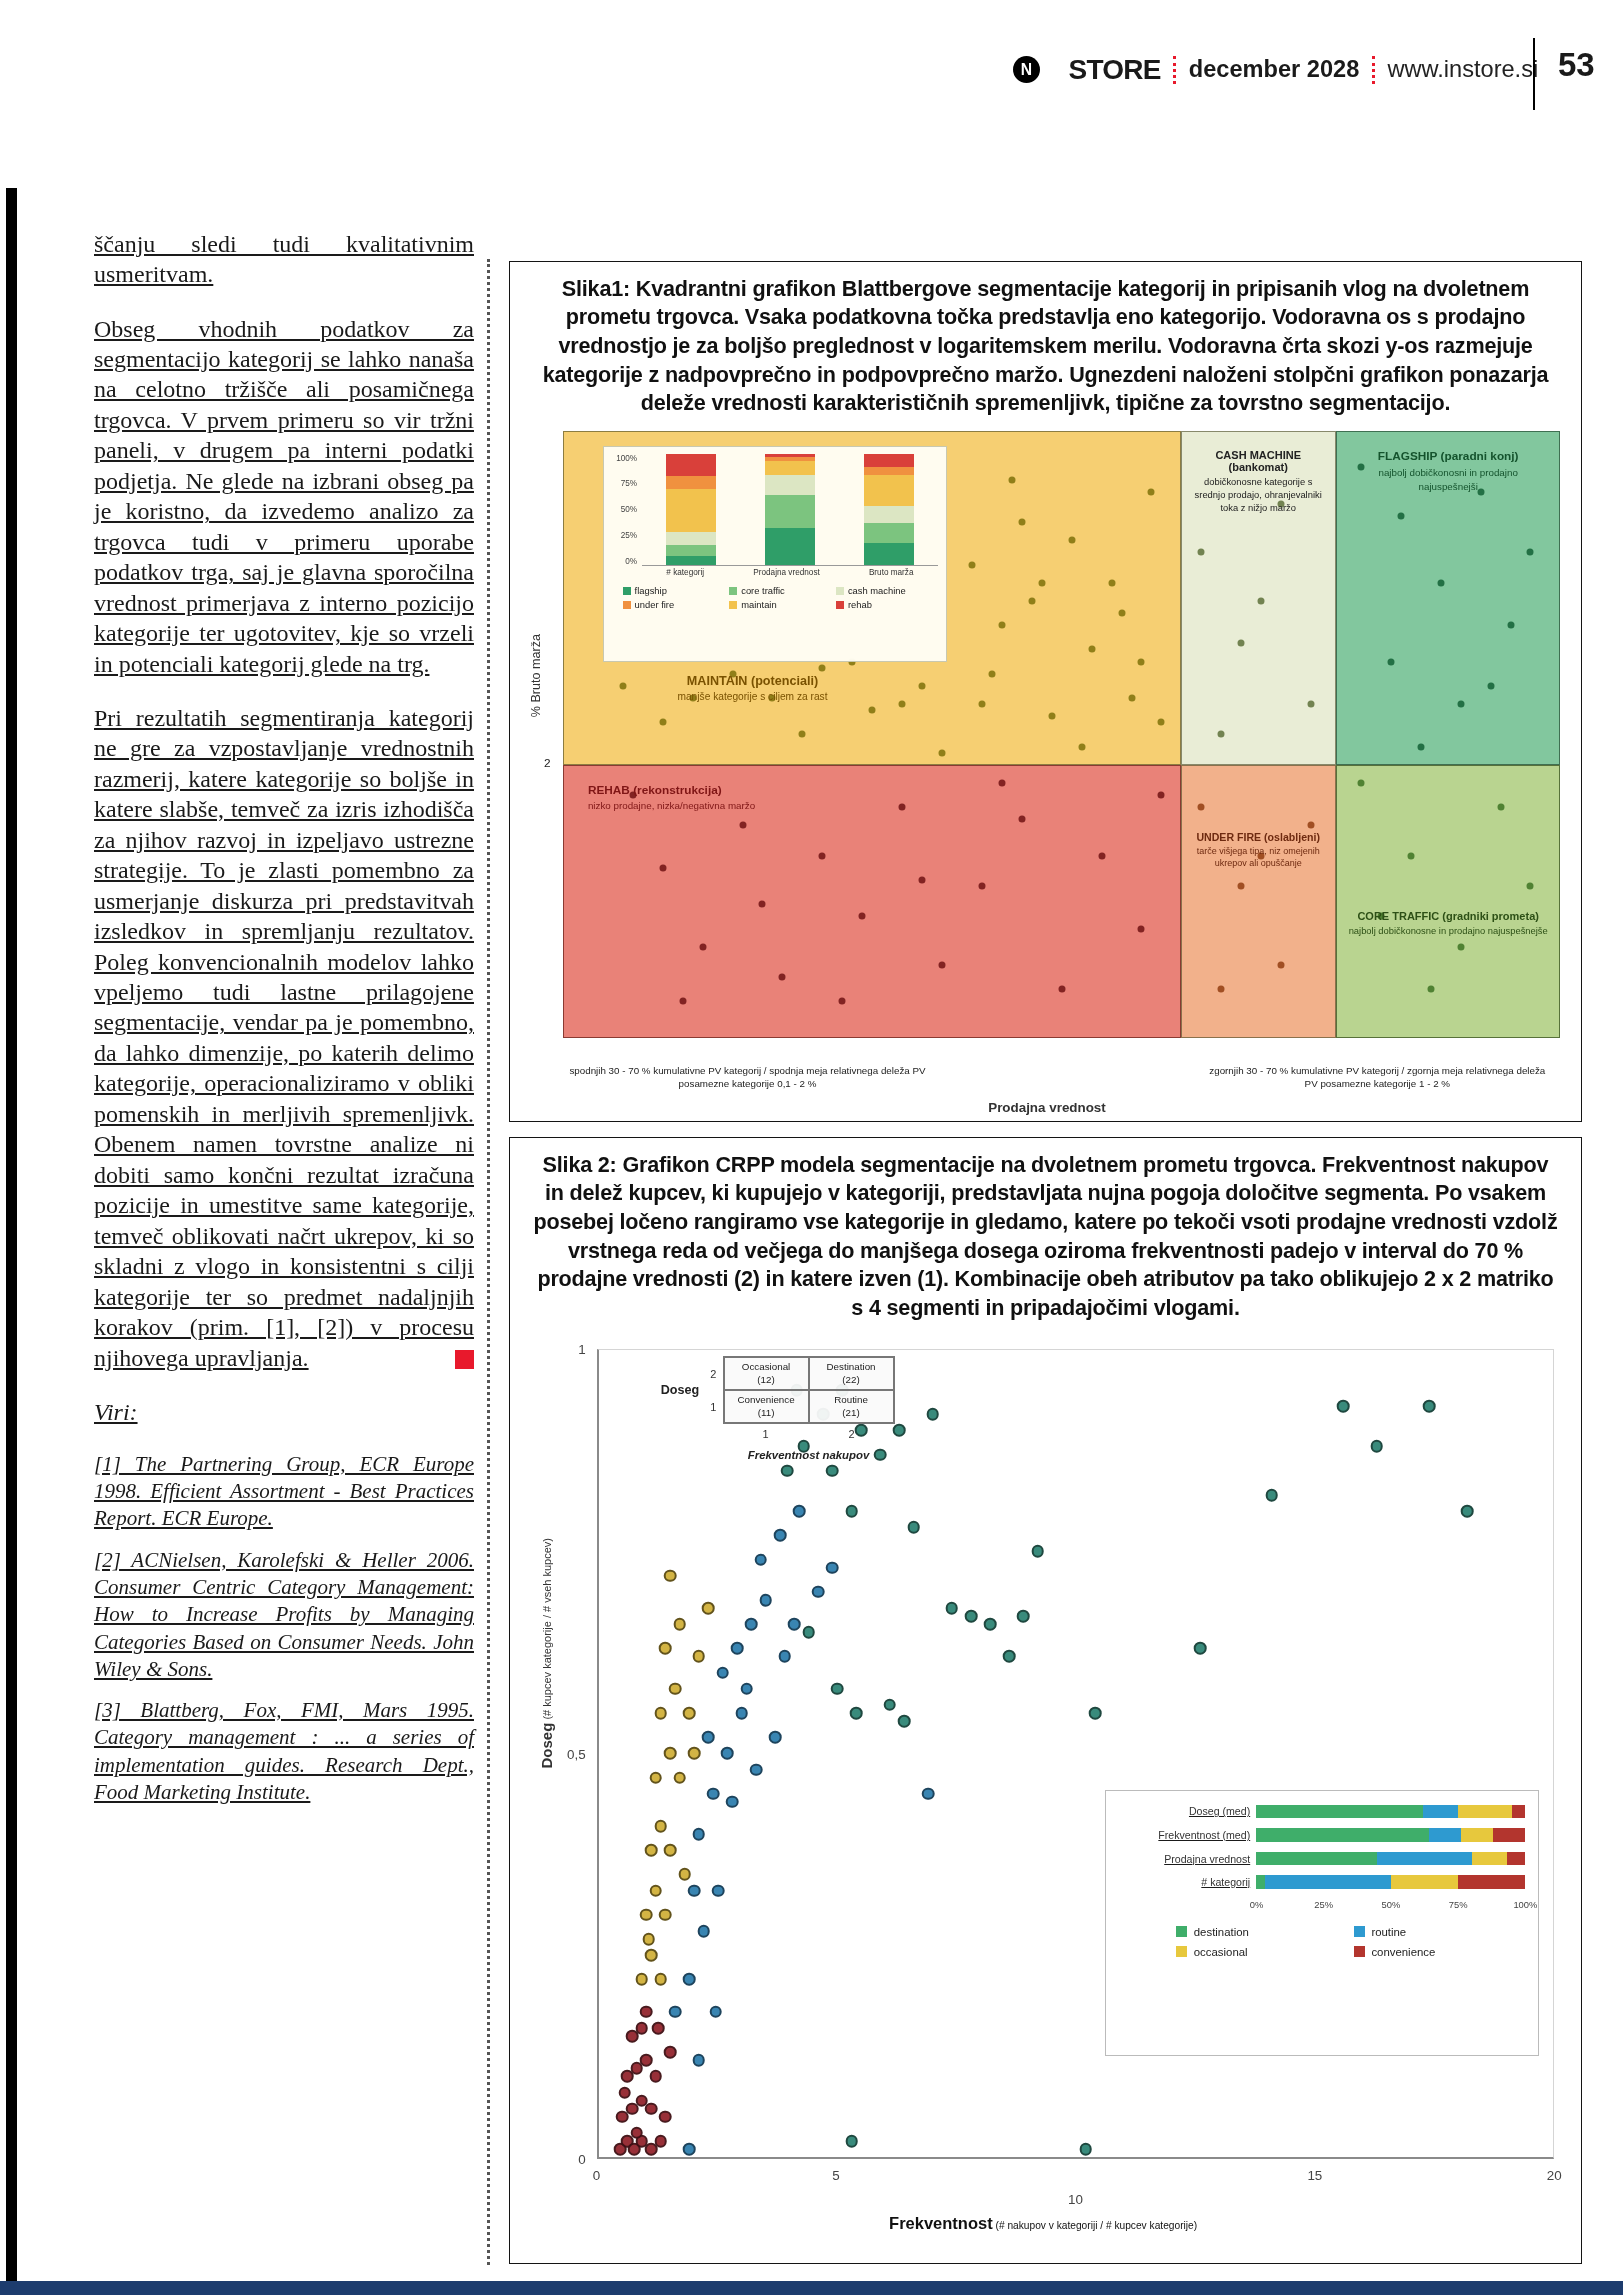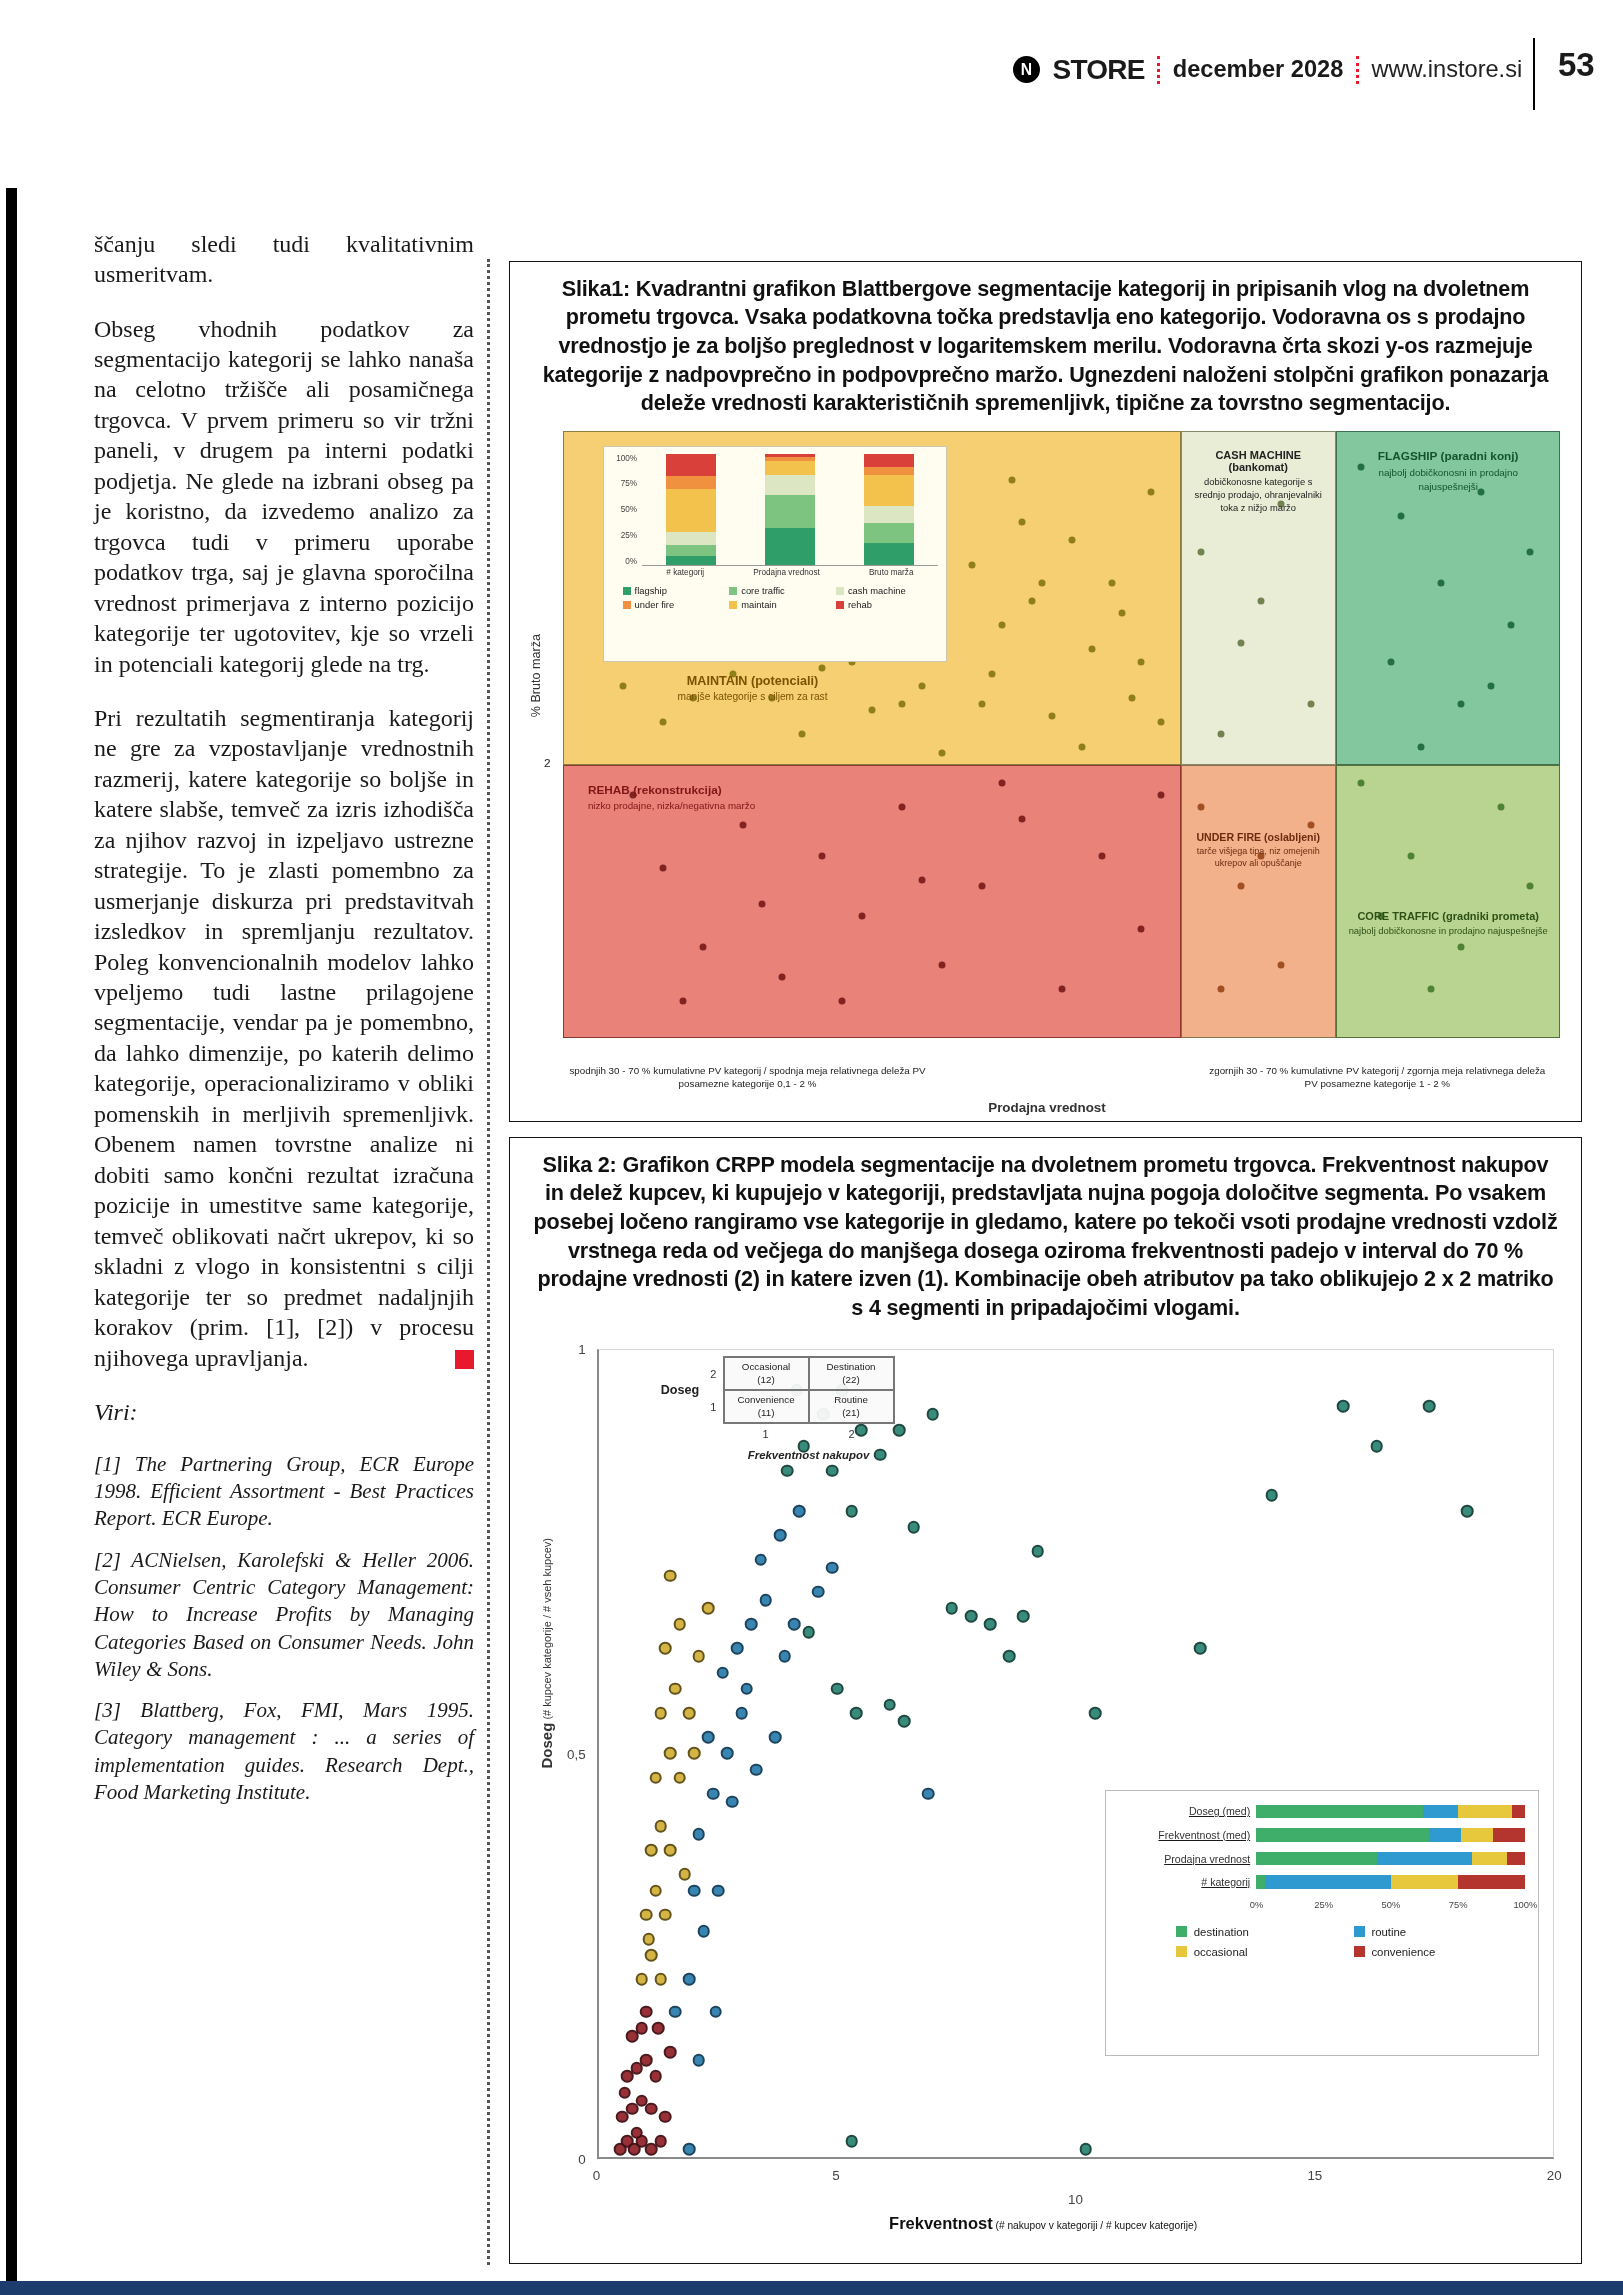--- a/index.html
+++ b/index.html
@@ -6,32 +6,32 @@
   .page{position:relative;width:1623px;height:2295px;background:#ffffff;overflow:hidden;
         font-family:"Liberation Serif",serif;color:#1a1a1a;}
   .left-bar{position:absolute;left:6.3px;top:188px;width:11px;height:2093px;background:#000;}
   .bottom-bar{position:absolute;left:0;top:2281px;width:1623px;height:14px;background:#1d3c6e;}
 
   
   .hdr{position:absolute;top:46px;left:1013px;height:47px;display:flex;align-items:center;gap:12.6px;
        font-family:"Liberation Sans",sans-serif;}
   .logo-ic{width:27px;height:27px;border-radius:50%;background:#000;color:#fff;display:flex;
        align-items:center;justify-content:center;font-weight:bold;font-size:15.7px;}
-  .logo-tx{font-weight:bold;font-size:28px;letter-spacing:-0.8px;}
+  .logo-tx{font-weight:bold;font-size:28px;letter-spacing:-0.8px;margin-left:16px;}
   .hdr-dot{width:0;height:28px;border-left:3.9px dotted #e8192c;}
   .hdr-date{font-weight:bold;font-size:23.6px;}
   .hdr-site{font-size:23.6px;color:#222;}
   .hdr-div{position:absolute;left:1533px;top:38px;width:2.4px;height:72px;background:#000;}
   .hdr-pg{position:absolute;left:1558px;top:46px;font-family:"Liberation Sans",sans-serif;
        font-weight:bold;font-size:33px;}
 
   
   .article{position:absolute;left:94px;top:229px;width:380px;font-size:24px;line-height:1.27;
        text-align:justify;}
-  .article p{margin:0 0 23.6px 0;}
+  .article p{margin:0 0 23.6px 0;text-decoration:underline;}
   .endmark{float:right;width:19px;height:19px;background:#e8192c;margin-top:7px;}
   .viri{font-style:italic;margin-top:4.7px;}
   .refs{font-style:italic;font-size:21px;line-height:1.3;}
   .refs p{margin:0 0 14px 0;}
 
   .col-sep{position:absolute;left:487px;top:259px;height:2006px;width:0;border-left:3.1px dotted #555;}
 
   
   .fig{position:absolute;left:509px;width:1071px;background:#fff;border:1.6px solid #141414;
        font-family:"Liberation Sans",sans-serif;}

